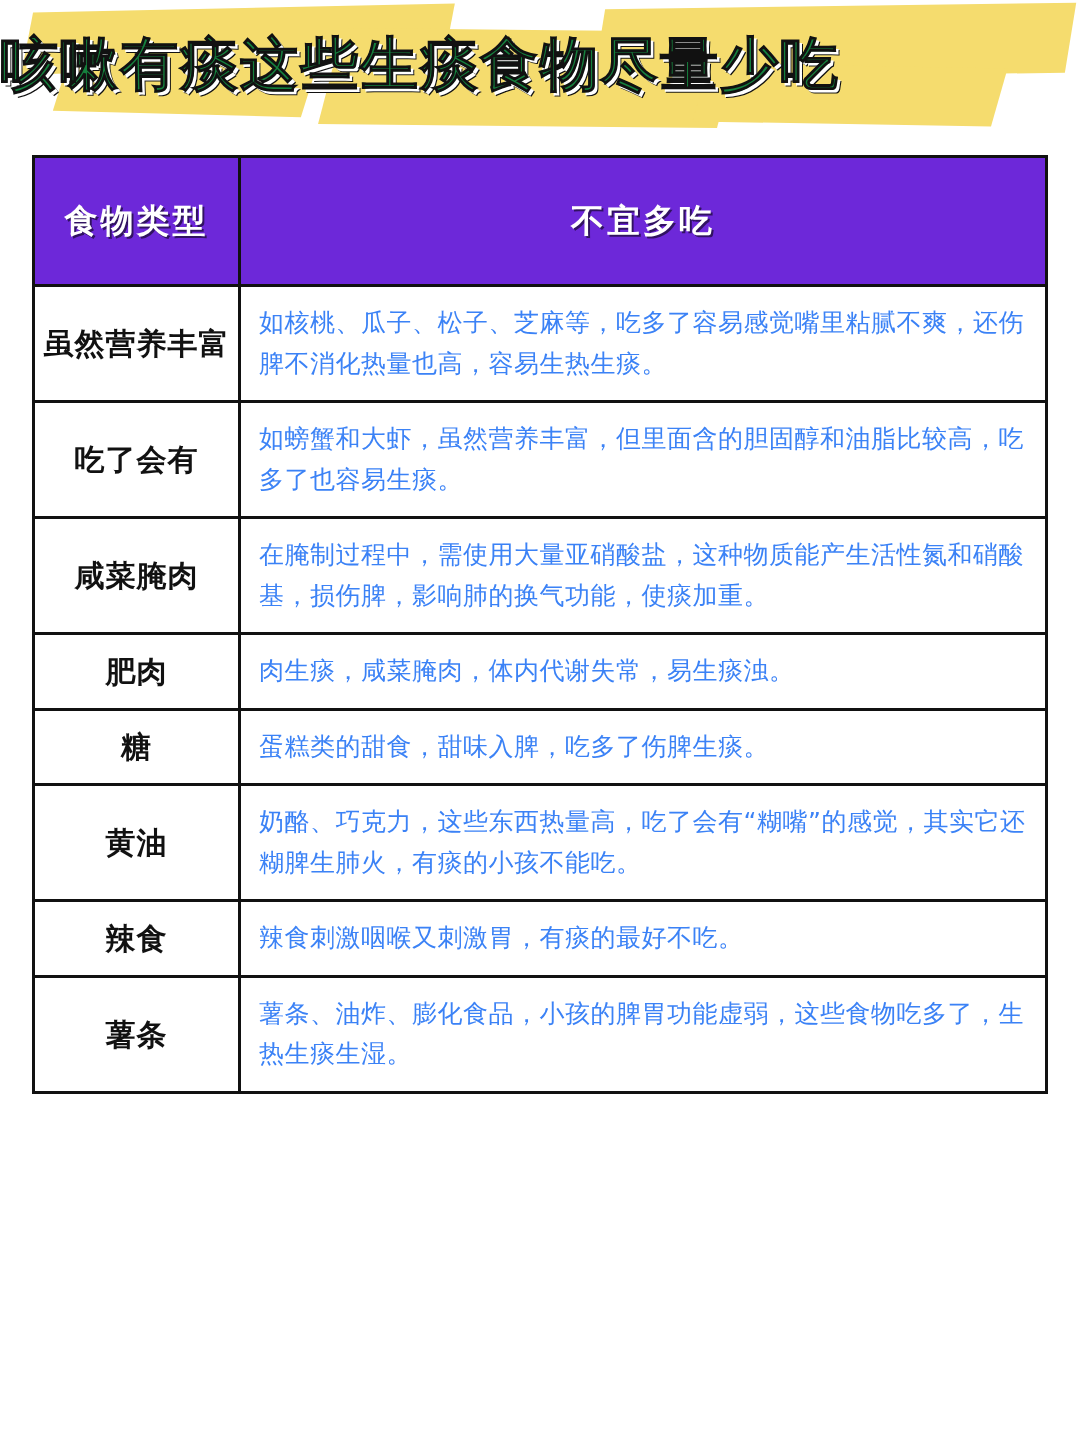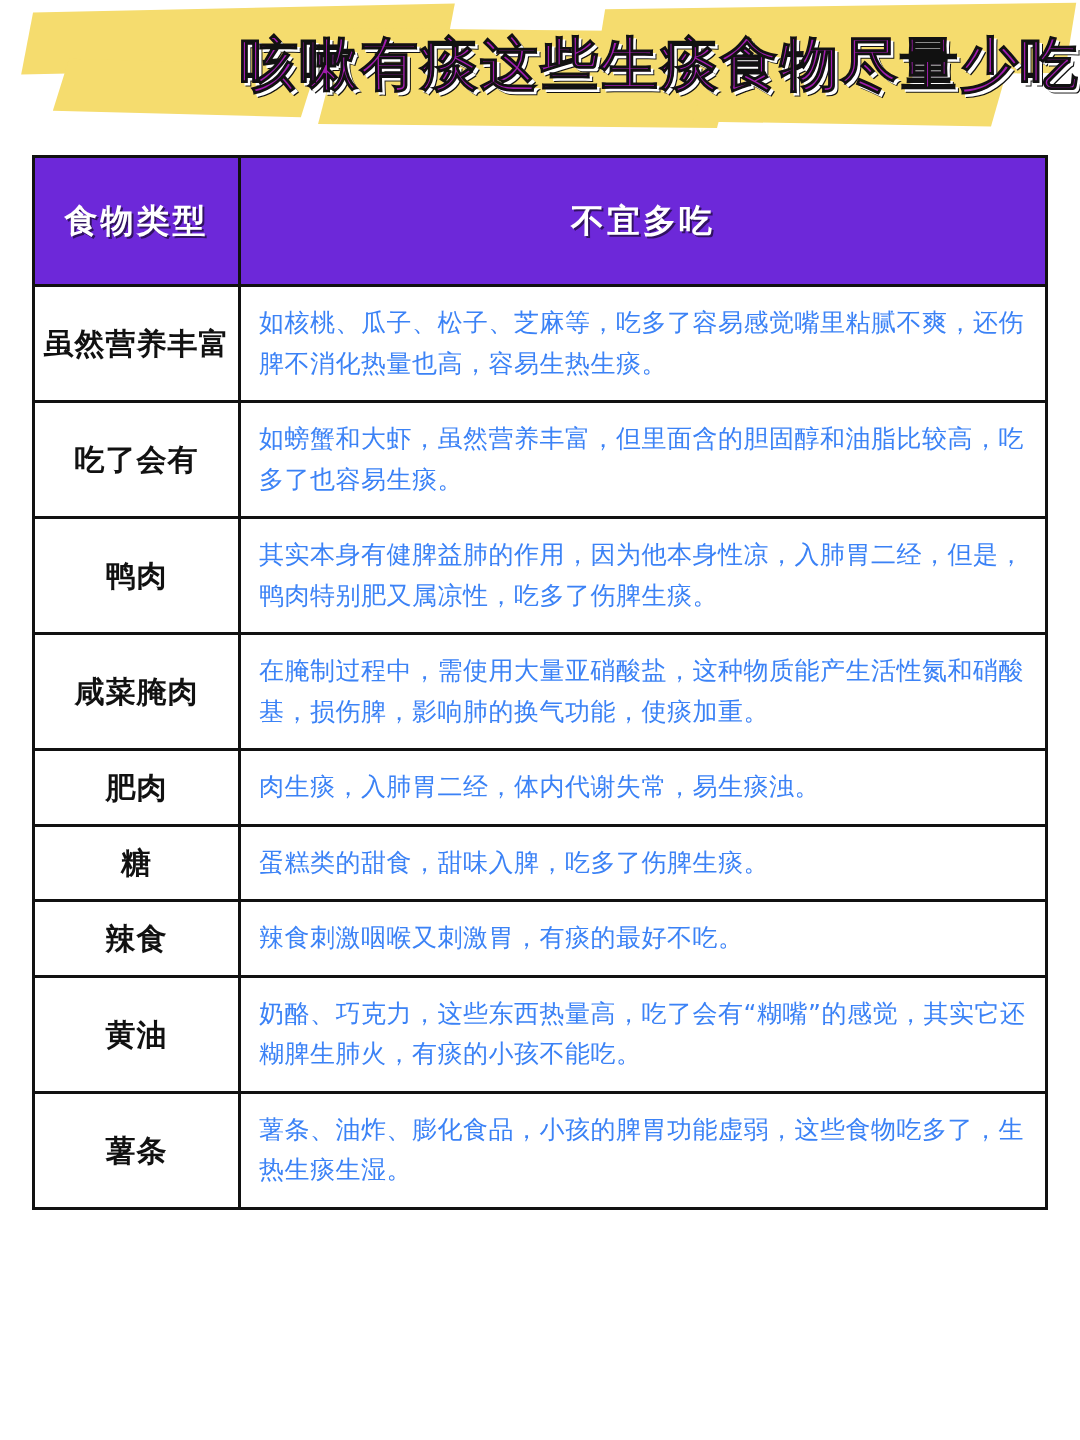--- a/index.html
+++ b/index.html
@@ -65,26 +65,26 @@
     width: 300px;
     height: 58px;
     transform: skewX(-15deg) rotate(1deg);
   }
 
   .title {
     position: absolute;
     left: 0;
     top: 26px;
     width: 1080px;
-    text-align: right;
+    text-align: left;
     font-family: "DejaVu Sans", sans-serif;
     font-weight: bold;
     font-size: 58px;
     letter-spacing: 2px;
-    color: #a21caf;
+    color: #15803d;
     -webkit-text-stroke: 1px #111;
     text-shadow:
       3px 3px 0 #ffffff,
       4px 4px 0 #111111;
     white-space: nowrap;
   }
 
   
   .table-wrap {
     position: absolute;
@@ -168,42 +168,38 @@
       <tbody>
         <tr>
           <td class="type-cell">虽然营养丰富</td>
           <td class="desc-cell">如核桃、瓜子、松子、芝麻等，吃多了容易感觉嘴里粘腻不爽，还伤脾不消化热量也高，容易生热生痰。</td>
         </tr>
         <tr>
           <td class="type-cell">吃了会有</td>
           <td class="desc-cell">如螃蟹和大虾，虽然营养丰富，但里面含的胆固醇和油脂比较高，吃多了也容易生痰。</td>
         </tr>
         <tr>
-          <td class="type-cell">鸭肉</td>
-          <td class="desc-cell">其实本身有健脾益肺的作用，因为他本身性凉，入肺胃二经，但是，鸭肉特别肥又属凉性，吃多了伤脾生痰。</td>
-        </tr>
-        <tr>
           <td class="type-cell">咸菜腌肉</td>
           <td class="desc-cell">在腌制过程中，需使用大量亚硝酸盐，这种物质能产生活性氮和硝酸基，损伤脾，影响肺的换气功能，使痰加重。</td>
         </tr>
         <tr>
           <td class="type-cell">肥肉</td>
-          <td class="desc-cell">肉生痰，入肺胃二经，体内代谢失常，易生痰浊。</td>
+          <td class="desc-cell">肉生痰，咸菜腌肉，体内代谢失常，易生痰浊。</td>
         </tr>
         <tr>
           <td class="type-cell">糖</td>
           <td class="desc-cell">蛋糕类的甜食，甜味入脾，吃多了伤脾生痰。</td>
         </tr>
         <tr>
+          <td class="type-cell">黄油</td>
+          <td class="desc-cell">奶酪、巧克力，这些东西热量高，吃了会有“糊嘴”的感觉，其实它还糊脾生肺火，有痰的小孩不能吃。</td>
+        </tr>
+        <tr>
           <td class="type-cell">辣食</td>
           <td class="desc-cell">辣食刺激咽喉又刺激胃，有痰的最好不吃。</td>
-        </tr>
-        <tr>
-          <td class="type-cell">黄油</td>
-          <td class="desc-cell">奶酪、巧克力，这些东西热量高，吃了会有“糊嘴”的感觉，其实它还糊脾生肺火，有痰的小孩不能吃。</td>
         </tr>
         <tr>
           <td class="type-cell">薯条</td>
           <td class="desc-cell">薯条、油炸、膨化食品，小孩的脾胃功能虚弱，这些食物吃多了，生热生痰生湿。</td>
         </tr>
       </tbody>
     </table>
   </div>
 
 </div>

